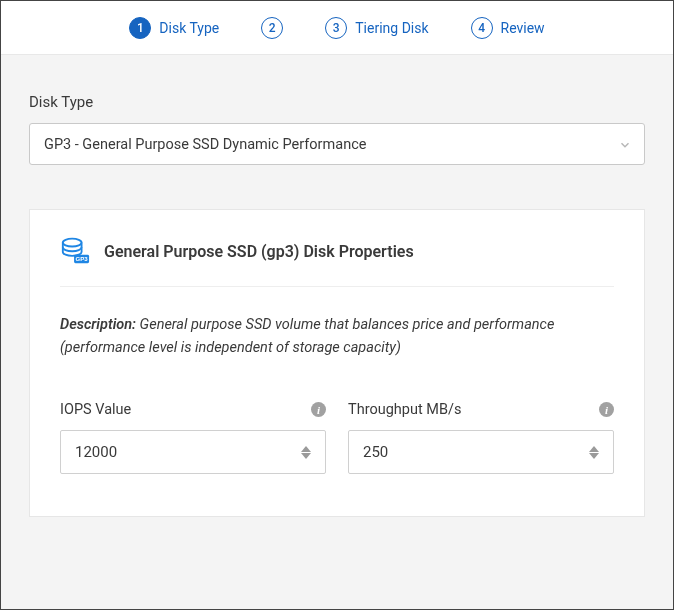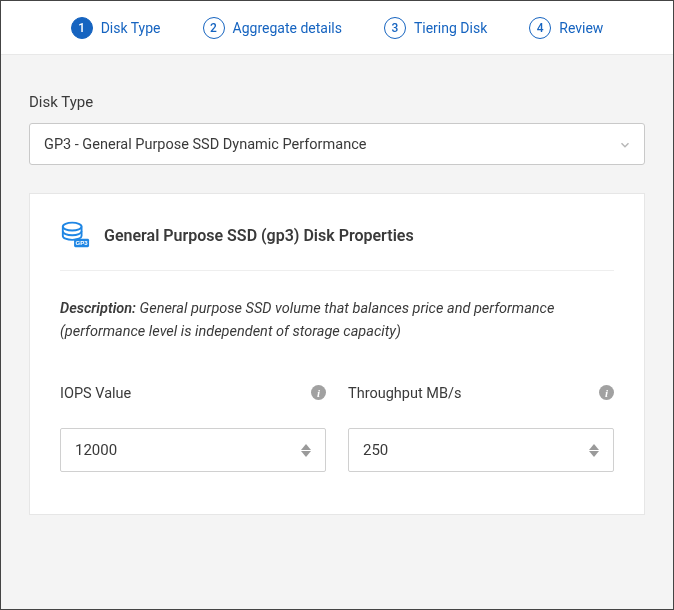--- a/index.html
+++ b/index.html
@@ -74,21 +74,21 @@
   .select-wrap {
     position: relative;
     background: #fff;
     border: 1px solid #c9c9c9;
     border-radius: 3px;
     height: 42px;
     display: flex;
     align-items: center;
     padding: 0 38px 0 14px;
     cursor: pointer;
-    margin-bottom: 28px;
+    margin-bottom: 44px;
   }
   .select-wrap .chevron {
     position: absolute;
     right: 12px;
     top: 50%;
     transform: translateY(-50%);
     width: 14px;
     height: 14px;
     color: #b7b7b7;
   }
@@ -129,23 +129,23 @@
     font-style: italic;
   }
   .desc-label { font-weight: 600; }
   .inputs-row {
     display: flex;
     gap: 22px;
   }
   .input-col { flex: 1; }
   .input-label-row {
     display: flex;
-    align-items: flex-start;
+    align-items: center;
     justify-content: space-between;
-    margin-bottom: 26px;
+    margin-bottom: 12px;
   }
   .input-label {
     font-size: 14.5px;
     color: #3a3a3a;
   }
   .info-icon {
     width: 15px;
     height: 15px;
     border-radius: 50%;
     background: #a1a1a1;
@@ -198,21 +198,20 @@
 <body>
 <div class="frame">
 
 <div class="stepper">
   <div class="step active">
     <span class="step-circle">1</span>
     <span class="step-label">Disk Type</span>
   </div>
   <div class="step">
     <span class="step-circle">2</span>
-    <span class="step-label">Aggregate details</span>
   </div>
   <div class="step">
     <span class="step-circle">3</span>
     <span class="step-label">Tiering Disk</span>
   </div>
   <div class="step">
     <span class="step-circle">4</span>
     <span class="step-label">Review</span>
   </div>
 </div>

